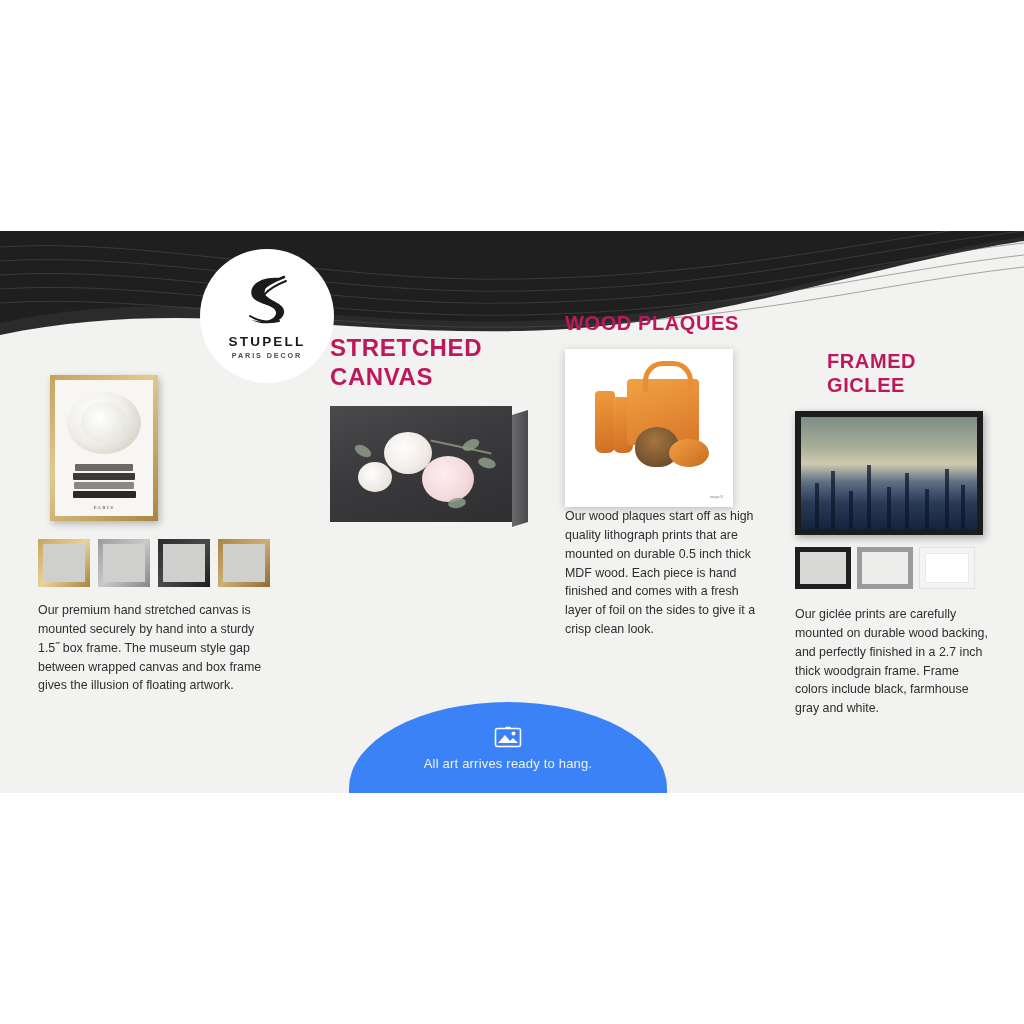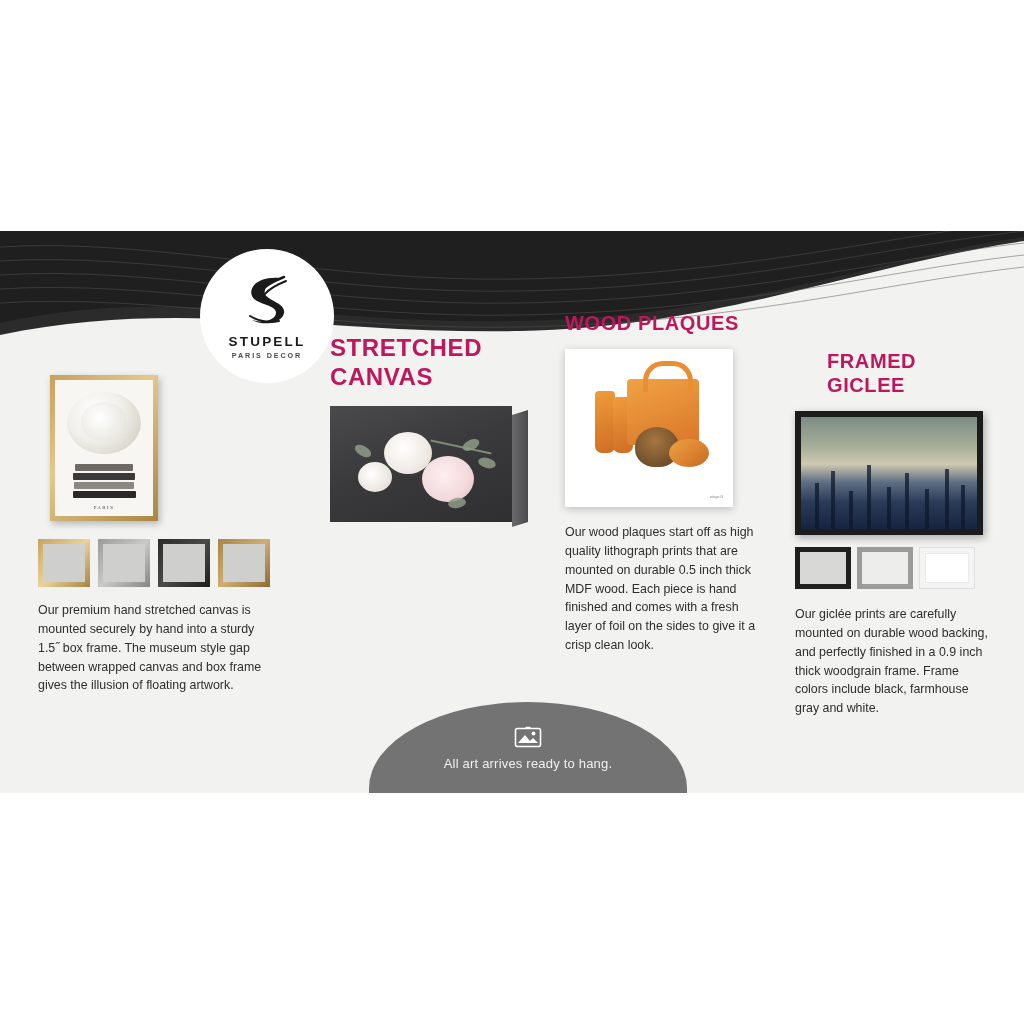--- a/index.html
+++ b/index.html
@@ -39,25 +39,25 @@
     top: 0;
     width: 1024px;
     height: 140px;
     overflow: hidden;
   }
   .wave-top svg { display: block; }
 
   
   .footer-band {
     position: absolute;
-    left: 369px;
+    left: 349px;
     top: 471px;
     width: 318px;
     height: 92px;
-    background: #737373;
+    background: #3b82f6;
     border-top-left-radius: 170px 92px;
     border-top-right-radius: 170px 92px;
     overflow: hidden;
   }
   .footer-inner {
     position: absolute;
     left: 0;
     right: 0;
     top: 22px;
     text-align: center;
@@ -215,21 +215,21 @@
   .leaf { position: absolute; width: 18px; height: 10px; border-radius: 50%; background: #8f9b86; opacity: .85; }
   .l1 { left: 132px; top: 34px; transform: rotate(-25deg); }
   .l2 { left: 148px; top: 52px; transform: rotate(15deg); }
   .l3 { left: 24px; top: 40px; transform: rotate(30deg); }
   .l4 { left: 118px; top: 92px; transform: rotate(-10deg); }
   .stem { position: absolute; left: 100px; top: 40px; width: 62px; height: 2px; background: #7d8a75; transform: rotate(12deg); }
 
   
   .col3 { left: 565px; top: 80px; width: 200px; }
   .col3 .col-title { font-size: 20px; }
-  .col3 .col-body { margin-top: 16px; width: 196px; }
+  .col3 .col-body { width: 196px; }
   .plaque {
     margin-top: 14px;
     width: 168px; height: 158px;
     background: #ffffff;
     box-shadow: 0 2px 8px rgba(0,0,0,0.22);
     position: relative;
     overflow: hidden;
   }
   .bag {
     position: absolute;
@@ -438,21 +438,21 @@
             <i></i>
           </div>
         <div class="fsw fsw-gray">
             <i></i>
           </div>
         <div class="fsw fsw-white">
             <i></i>
           </div>
       </div>
 
-      <div class="col-body">Our giclée prints are carefully mounted on durable wood backing, and perfectly finished in a 0.9 inch thick woodgrain frame. Frame colors include black, farmhouse gray and white.</div>
+      <div class="col-body">Our giclée prints are carefully mounted on durable wood backing, and perfectly finished in a 2.7 inch thick woodgrain frame. Frame colors include black, farmhouse gray and white.</div>
     </div>
 
     <div class="footer-band">
       <div class="footer-inner">
         <span class="footer-icon">
           <svg width="30" height="26" viewBox="0 0 30 26" xmlns="http://www.w3.org/2000/svg" aria-hidden="true">
             <rect x="2.5" y="4.5" width="25" height="18" rx="2" fill="none" stroke="#ffffff" stroke-width="1.6"></rect>
             <path d="M5 19 L12 11 L17 17 L20 14 L25 19 Z" fill="#ffffff"></path>
             <circle cx="20.5" cy="9.5" r="2" fill="#ffffff"></circle>
             <path d="M13 3.5 L17 3.5" stroke="#ffffff" stroke-width="1.4" stroke-linecap="round"></path>

